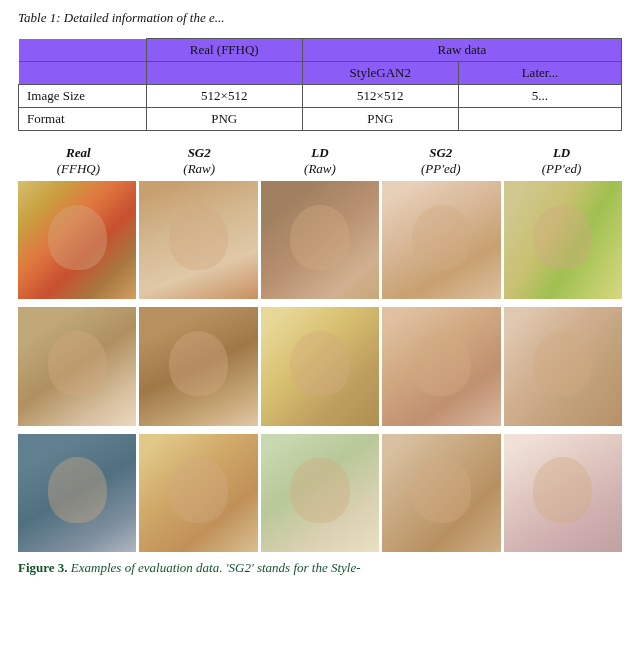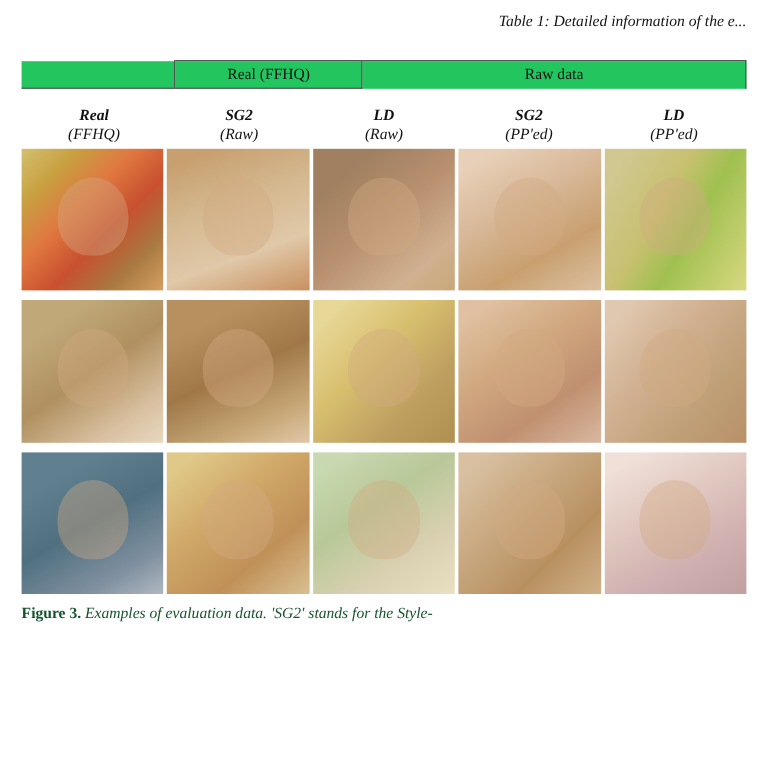--- a/index.html
+++ b/index.html
@@ -6,40 +6,40 @@
     body {
       font-family: "Times New Roman", Times, serif;
       background: #fff;
       width: 640px;
       padding: 10px 18px 10px 18px;
       font-size: 14px;
       color: #111;
     }
 
     .table-title {
-      text-align: right;
+      text-align: left;
       font-style: italic;
       font-size: 13px;
-      margin-bottom: 24px;
+      margin-bottom: 12px;
       color: #111;
     }
 
     table.info-table {
       width: 100%;
       border-collapse: collapse;
       margin-bottom: 14px;
       font-size: 13px;
     }
     table.info-table th, table.info-table td {
       border: 1px solid #555;
       padding: 3px 8px;
       text-align: center;
     }
     table.info-table th {
-      background: #22c55e;
+      background: #8b5cf6;
       font-weight: normal;
     }
     table.info-table td.row-label {
       text-align: left;
       font-weight: normal;
     }
     .no-border-top { border-top: none !important; }
     .no-border-left { border-left: none !important; }
     .col-labels {
       display: flex;
@@ -119,22 +119,40 @@
   Table 1: Detailed information of the e...
 </div>
 
 <table class="info-table">
   <thead>
     <tr>
       <th class="no-border-top no-border-left" style="border-bottom:1px solid #555; width:18%"></th>
       <th style="width:22%">Real (FFHQ)</th>
       <th colspan="2" style="border-bottom:none; width:45%">Raw data</th>
     </tr>
+    <tr>
+      <th class="no-border-top no-border-left" style="border-top:none; border-bottom:1px solid #555;"></th>
+      <th style="border-top:none;"></th>
+      <th style="border-top:1px solid #555; width:22%">StyleGAN2</th>
+      <th style="border-top:1px solid #555; width:23%">Later...</th>
+    </tr>
   </thead>
   <tbody>
+    <tr>
+      <td class="row-label">Image Size</td>
+      <td>512×512</td>
+      <td>512×512</td>
+      <td>5...</td>
+    </tr>
+    <tr>
+      <td class="row-label">Format</td>
+      <td>PNG</td>
+      <td>PNG</td>
+      <td></td>
+    </tr>
   </tbody>
 </table>
 
 <div class="col-labels">
   <div class="col-label">
     Real<span>(FFHQ)</span>
   </div>
   <div class="col-label">
     SG2<span>(Raw)</span>
   </div>

